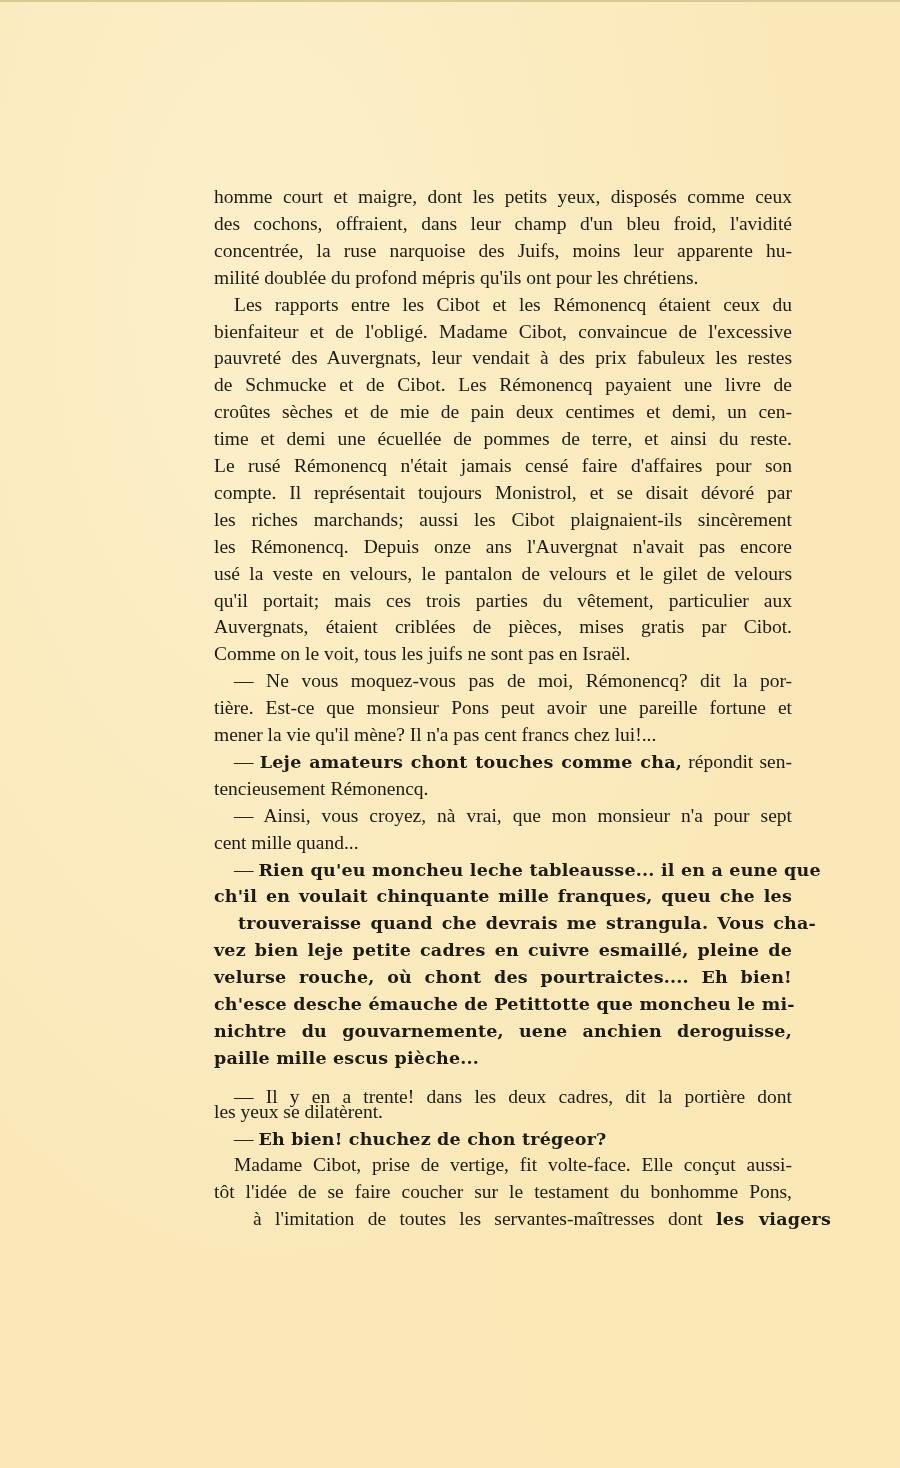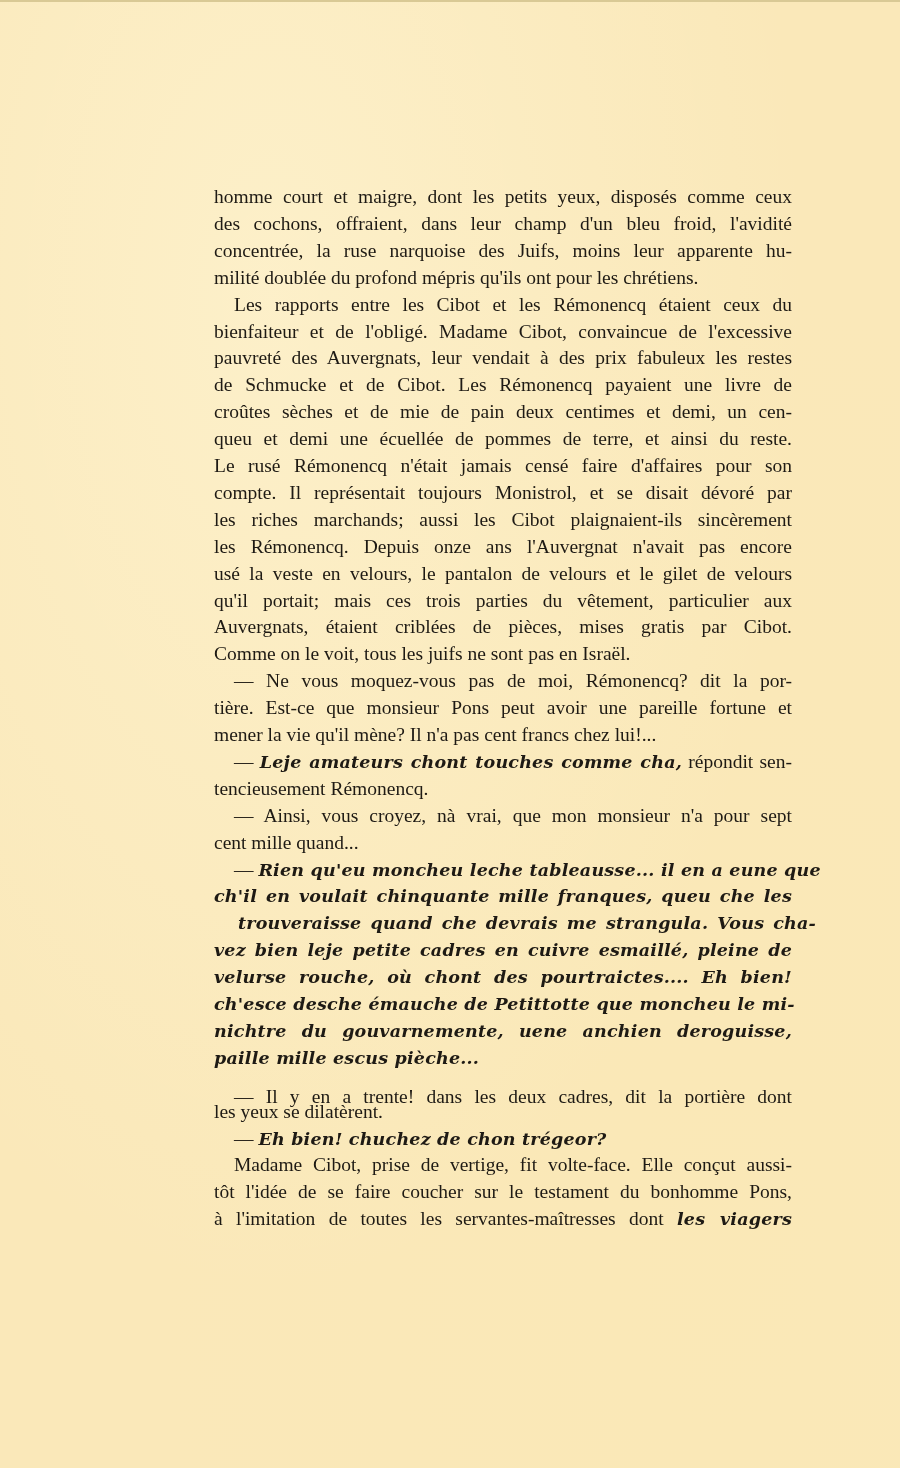--- a/index.html
+++ b/index.html
@@ -69,21 +69,20 @@
       text-align-last: justify;
     }
     .line.last {
       text-align-last: left;
     }
     .line.indent {
       padding-left: 20px;
       width: 558px;
     }
     .it {
-      font-style: italic;
       font-weight: bold;
       font-family: "DejaVu Serif", "Liberation Serif", serif;
       font-size: 17.5px;
       letter-spacing: 0.2px;
     }
   </style>
 </head>
 <body>
 
 <div class="page">
@@ -93,21 +92,21 @@
   <div class="text-block" id="text-block">
       <div class="line" style="top: 0px;"><span>homme court et maigre, dont les petits yeux, disposés comme ceux</span></div>
       <div class="line" style="top: 26.9px;"><span>des cochons, offraient, dans leur champ d'un bleu froid, l'avidité</span></div>
       <div class="line" style="top: 53.8px;"><span>concentrée, la ruse narquoise des Juifs, moins leur apparente hu-</span></div>
       <div class="line last" style="top: 80.7px;"><span>milité doublée du profond mépris qu'ils ont pour les chrétiens.</span></div>
       <div class="line indent" style="top: 107.6px;"><span>Les rapports entre les Cibot et les Rémonencq étaient ceux du</span></div>
       <div class="line" style="top: 134.5px;"><span>bienfaiteur et de l'obligé. Madame Cibot, convaincue de l'excessive</span></div>
       <div class="line" style="top: 161.4px;"><span>pauvreté des Auvergnats, leur vendait à des prix fabuleux les restes</span></div>
       <div class="line" style="top: 188.3px;"><span>de Schmucke et de Cibot. Les Rémonencq payaient une livre de</span></div>
       <div class="line" style="top: 215.2px;"><span>croûtes sèches et de mie de pain deux centimes et demi, un cen-</span></div>
-      <div class="line" style="top: 242.1px;"><span>queu et demi une écuellée de pommes de terre, et ainsi du reste.</span></div>
+      <div class="line" style="top: 242.1px;"><span>time et demi une écuellée de pommes de terre, et ainsi du reste.</span></div>
       <div class="line" style="top: 269px;"><span>Le rusé Rémonencq n'était jamais censé faire d'affaires pour son</span></div>
       <div class="line" style="top: 295.9px;"><span>compte. Il représentait toujours Monistrol, et se disait dévoré par</span></div>
       <div class="line" style="top: 322.8px;"><span>les riches marchands; aussi les Cibot plaignaient-ils sincèrement</span></div>
       <div class="line" style="top: 349.7px;"><span>les Rémonencq. Depuis onze ans l'Auvergnat n'avait pas encore</span></div>
       <div class="line" style="top: 376.6px;"><span>usé la veste en velours, le pantalon de velours et le gilet de velours</span></div>
       <div class="line" style="top: 403.5px;"><span>qu'il portait; mais ces trois parties du vêtement, particulier aux</span></div>
       <div class="line" style="top: 430.4px;"><span>Auvergnats, étaient criblées de pièces, mises gratis par Cibot.</span></div>
       <div class="line last" style="top: 457.3px;"><span>Comme on le voit, tous les juifs ne sont pas en Israël.</span></div>
       <div class="line indent" style="top: 484.2px;"><span>— Ne vous moquez-vous pas de moi, Rémonencq? dit la por-</span></div>
       <div class="line" style="top: 511.1px;"><span>tière. Est-ce que monsieur Pons peut avoir une pareille fortune et</span></div>
@@ -122,15 +121,15 @@
       <div class="line" style="top: 753.2px;"><span class="it">vez bien leje petite cadres en cuivre esmaillé, pleine de</span></div>
       <div class="line" style="top: 780.1px;"><span class="it">velurse rouche, où chont des pourtraictes.... Eh bien!</span></div>
       <div class="line" style="top: 807px;"><span class="it">ch'esce desche émauche de Petittotte que moncheu le mi-</span></div>
       <div class="line" style="top: 833.9px;"><span class="it">nichtre du gouvarnemente, uene anchien deroguisse,</span></div>
       <div class="line last" style="top: 860.8px;"><span class="it">paille mille escus pièche...</span></div>
       <div class="line indent" style="top: 900px;"><span>— Il y en a trente! dans les deux cadres, dit la portière dont</span></div>
       <div class="line last" style="top: 914.6px;"><span>les yeux se dilatèrent.</span></div>
       <div class="line indent last" style="top: 941.5px;"><span>— </span><span class="it">Eh bien! chuchez de chon trégeor?</span></div>
       <div class="line indent" style="top: 968.4px;"><span>Madame Cibot, prise de vertige, fit volte-face. Elle conçut aussi-</span></div>
       <div class="line" style="top: 995.3px;"><span>tôt l'idée de se faire coucher sur le testament du bonhomme Pons,</span></div>
-      <div class="line" style="top: 1022.2px;"><span>à l'imitation de toutes les servantes-maîtresses dont </span><span class="it">les viagers</span></div>
+      <div class="line" style="top: 1022.2px; margin-left: 39px;"><span>à l'imitation de toutes les servantes-maîtresses dont </span><span class="it">les viagers</span></div>
     </div>
 </div>
 
 </body></html>

